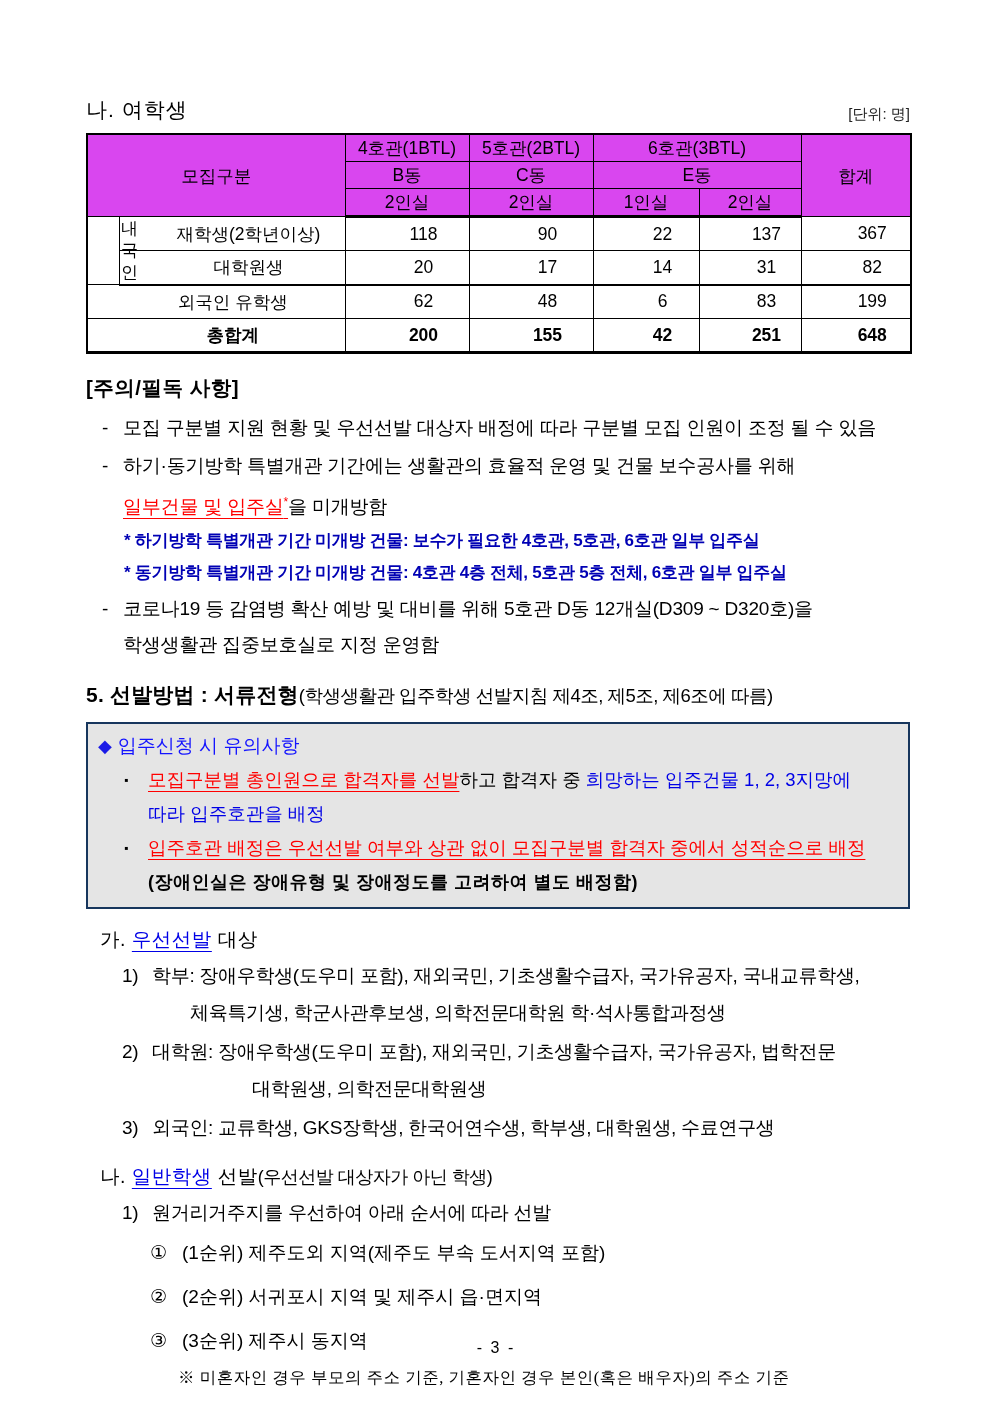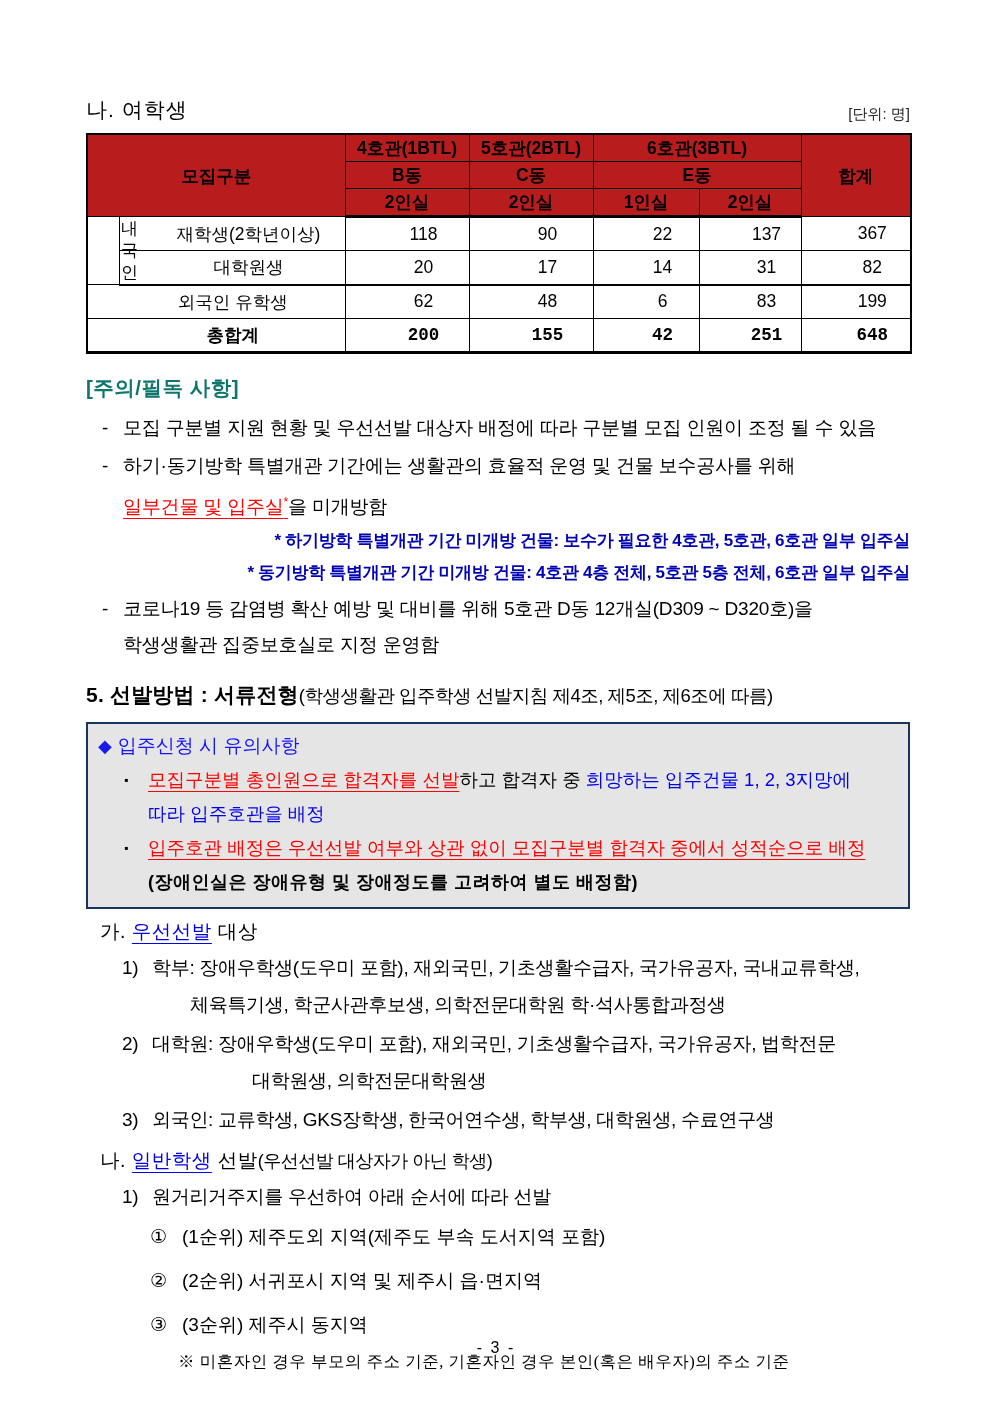--- a/index.html
+++ b/index.html
@@ -8,53 +8,53 @@
   .page { position:relative; width:992px; height:1403px; padding:96px 82px 0 86px; overflow:hidden; }
 
   
   .head-row { display:flex; justify-content:space-between; align-items:flex-end; margin-bottom:9px; }
   .sec-title { font-size:21px; letter-spacing:1px; }
   .unit { font-size:15px; color:#222; }
 
   
   table.tbl { width:100%; border-collapse:collapse; border:2px solid #000; border-bottom-width:3px; table-layout:fixed; }
   .tbl th, .tbl td { border:1px solid #000; text-align:center; vertical-align:middle; font-size:17.5px; }
-  .tbl thead th { background:#b91c1c; font-weight:bold; height:25px; padding:1px 2px; }
+  .tbl thead th { background:#d946ef; font-weight:normal; height:25px; padding:1px 2px; }
   tr.h-last th { border-bottom:3px solid #000; }
   .tbl tbody td { height:34px;padding-left:33px; }
   tr.row-grad td { border-bottom:2px solid #000; }
   td.vert { width:32px; padding:0 6px; word-break:break-all; line-height:22px; font-size:17px; }
-  tr.row-total td { font-weight:bold;font-family:Liberation Mono, monospace; }
-
-  
-  .notice-title { margin:20px 0 8px 0; font-size:20.5px; font-weight:bold; color:#0f766e; letter-spacing:0.5px; }
+  tr.row-total td { font-weight:bold; }
+
+  
+  .notice-title { margin:20px 0 8px 0; font-size:20.5px; font-weight:bold; color:#000000; letter-spacing:0.5px; }
   .dash-item { display:flex; margin:2px 0 0 16px; font-size:19px; line-height:36px; letter-spacing:-0.2px; }
   .dash-item .dash { width:21px; flex:none; }
   .dash-item .txt { flex:1; }
   .red-u { color:#ff0000; text-decoration:underline; text-underline-offset:5px; }
   .red-u sup { font-size:12px; }
-  .star-line { margin-left:38px; color:#0000b4; font-weight:bold; font-size:17px; line-height:32px; letter-spacing:-0.3px;text-align:right; }
+  .star-line { margin-left:38px; color:#0000b4; font-weight:bold; font-size:17px; line-height:32px; letter-spacing:-0.3px; }
 
   
   .sec5 { margin-top:18px; font-size:21px; }
   .sec5 .sec5-main { font-weight:bold; letter-spacing:0.2px; }
   .sec5 .sec5-paren { font-size:18.5px; font-weight:normal; letter-spacing:-0.5px; }
 
   
   .box { margin-top:13px; border:2px solid #17365d; background:#e5e5e5; padding:5px 12px 8px 10px; }
   .box-title { font-size:19px; line-height:33px; color:#1414ff; }
   .box-title .diamond { color:#1a1ae6; font-size:18px; margin-right:6px; }
   .box-item { display:flex; margin-left:26px; font-size:18.5px; line-height:34px; }
   .box-item .sq { width:24px; flex:none; font-size:12px; line-height:34px; color:#000; }
   .box-item .txt { flex:1; }
   .blue-t { color:#0000e6; }
   .bold-note { font-weight:bold; font-size:18px; letter-spacing:0.5px; }
 
   
-  .ga-heading { margin:9px 0 4px 14px; font-size:19.5px; letter-spacing:0.5px; }
+  .ga-heading { margin:17px 0 4px 14px; font-size:19.5px; letter-spacing:0.5px; }
   .blue-link { color:#0000e6; text-decoration:underline; text-underline-offset:5px; }
   .ga-heading .paren { font-size:18px; letter-spacing:-0.5px; }
   .num-item { display:flex; margin:2px 0 0 36px; font-size:19px; line-height:37px; letter-spacing:-0.3px; }
   .num-item .num { width:30px; flex:none; }
   .num-item .txt { flex:1; }
   .num-item .l2-i1 { margin-left:38px; }
   .num-item .l2-i2 { margin-left:100px; }
   .circ-item { display:flex; margin-left:64px; font-size:19px; line-height:44px; }
   .circ-item .num { width:32px; flex:none; }
   .serif-note { margin:2px 0 0 92px; font-family:"Liberation Serif","DejaVu Serif",serif; font-size:16.5px; letter-spacing:0.5px; line-height:26px; }

